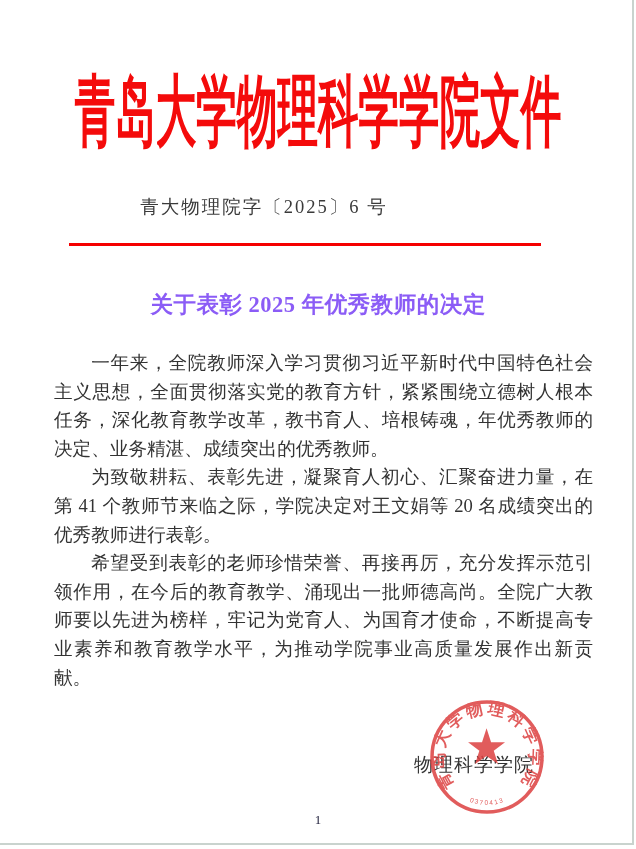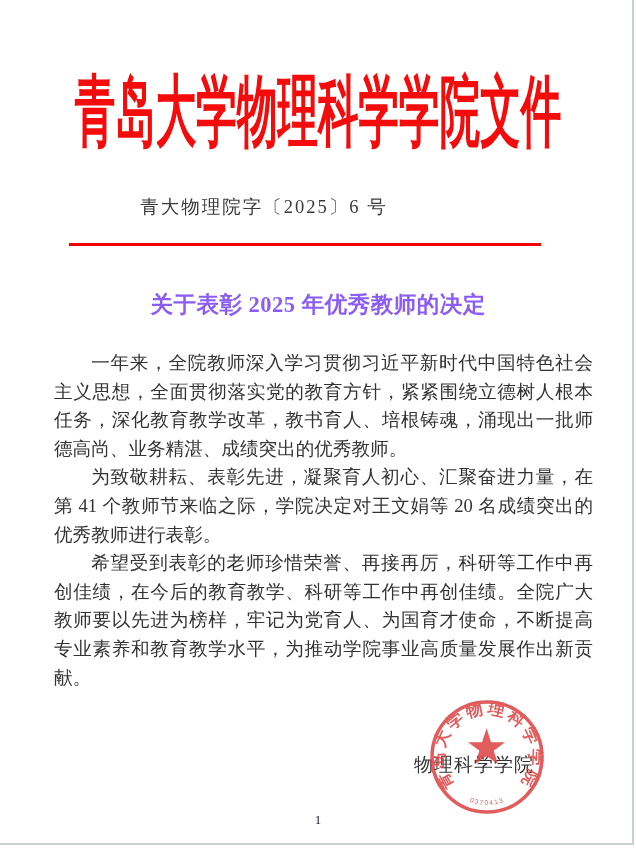--- a/index.html
+++ b/index.html
@@ -64,23 +64,23 @@
   <div class="org-title">青岛大学物理科学学院文件</div>
 </div>
 
 <div class="doc-number">青大物理院字〔2025〕6 号</div>
 
 <div class="red-divider"></div>
 
 <div class="doc-title">关于表彰 2025 年优秀教师的决定</div>
 
 <div class="doc-body">
-  <p>一年来，全院教师深入学习贯彻习近平新时代中国特色社会主义思想，全面贯彻落实党的教育方针，紧紧围绕立德树人根本任务，深化教育教学改革，教书育人、培根铸魂，涌现出一批师德高尚、业务精湛、成绩突出的优秀教师。</p>
+  <p>一年来，全院教师深入学习贯彻习近平新时代中国特色社会主义思想，全面贯彻落实党的教育方针，紧紧围绕立德树人根本任务，深化教育教学改革，教书育人、培根铸魂，年优秀教师的决定、业务精湛、成绩突出的优秀教师。</p>
   <p>为致敬耕耘、表彰先进，凝聚育人初心、汇聚奋进力量，在第 41 个教师节来临之际，学院决定对王文娟等 20 名成绩突出的优秀教师进行表彰。</p>
-  <p>希望受到表彰的老师珍惜荣誉、再接再厉，科研等工作中再创佳绩，在今后的教育教学、科研等工作中再创佳绩。全院广大教师要以先进为榜样，牢记为党育人、为国育才使命，不断提高专业素养和教育教学水平，为推动学院事业高质量发展作出新贡献。</p>
+  <p>希望受到表彰的老师珍惜荣誉、再接再厉，充分发挥示范引领作用，在今后的教育教学、涌现出一批师德高尚。全院广大教师要以先进为榜样，牢记为党育人、为国育才使命，不断提高专业素养和教育教学水平，为推动学院事业高质量发展作出新贡献。</p>
 </div>
 
 <div class="signature-block">
   <span class="signature-name">物理科学学院</span>
 </div>
 
 <svg class="seal" viewBox="0 0 140 140" xmlns="http://www.w3.org/2000/svg">
   <circle cx="70" cy="70" r="55" fill="none" stroke="#dd4242" stroke-width="3.5"></circle>
   <g transform="translate(50.3,40.5) scale(0.385)" fill="#dd4242">
     <polygon points="50,2 61.8,38.2 98,38.2 68.7,60.6 79.9,95.1 50,73.8 20.1,95.1 31.3,60.6 2,38.2 38.2,38.2"></polygon>

